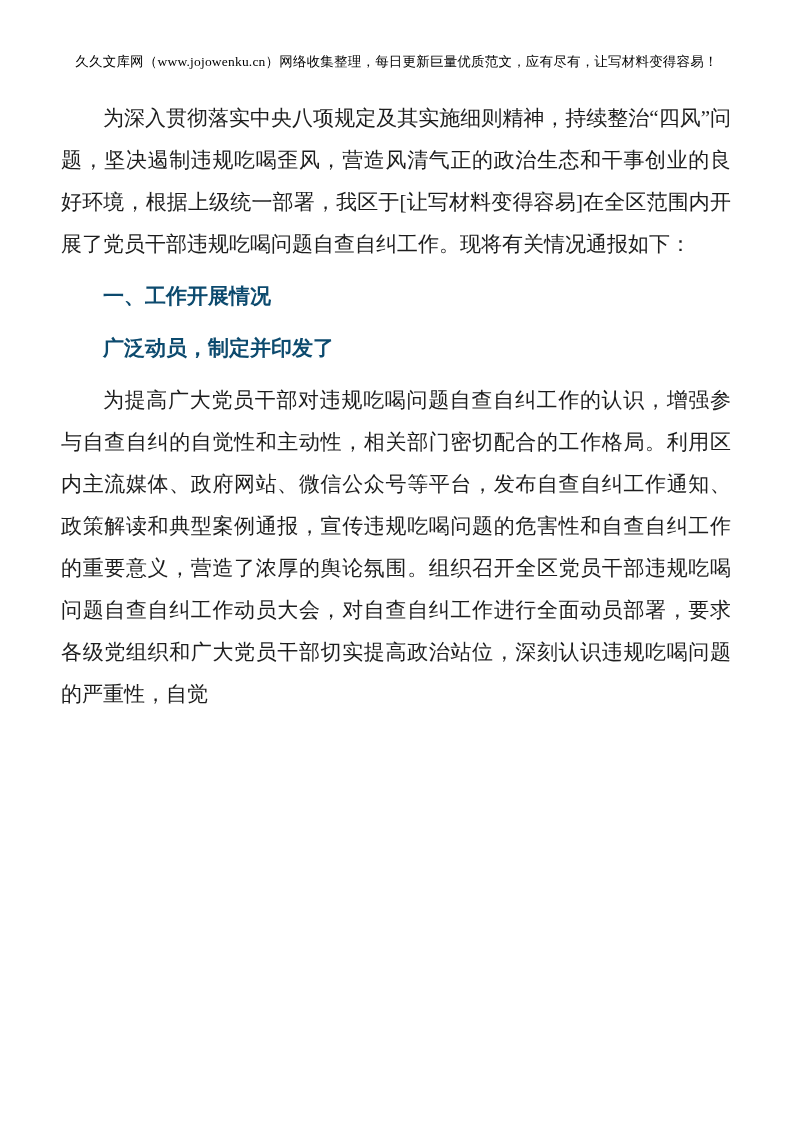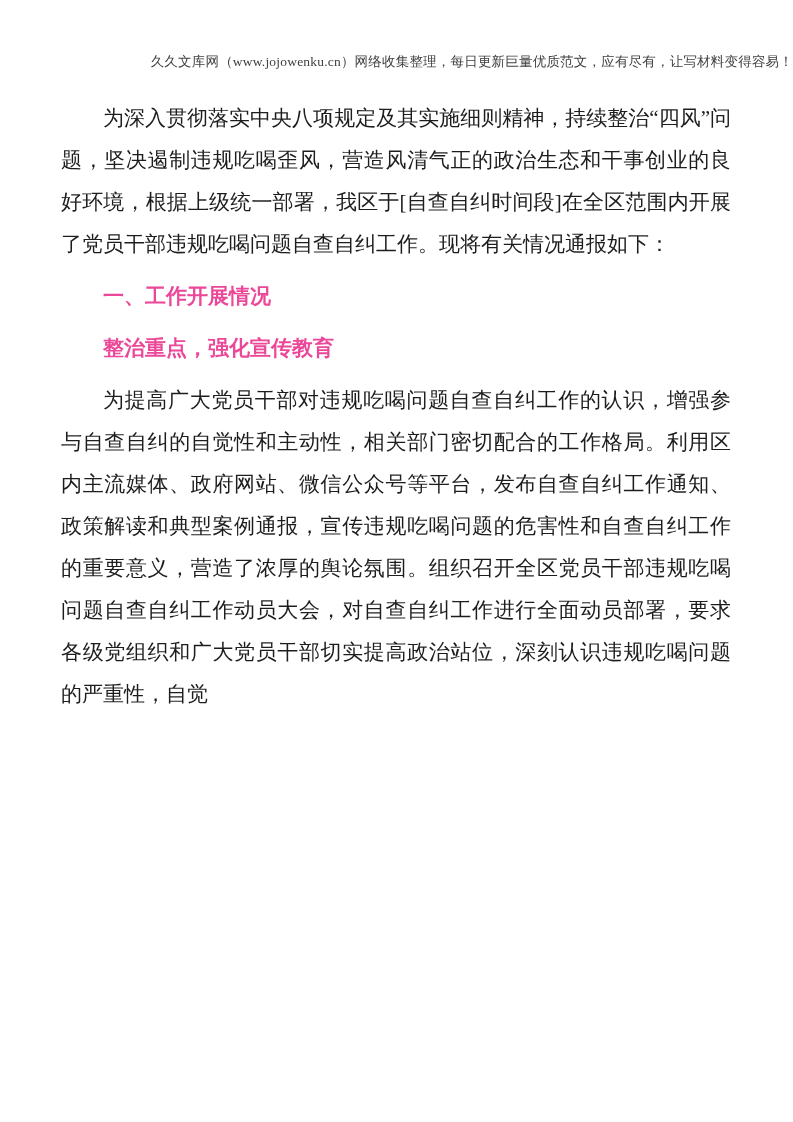--- a/index.html
+++ b/index.html
@@ -15,24 +15,24 @@
     width: 793px;
     height: 1122px;
     background: #ffffff;
     overflow: hidden;
   }
   .site-header {
     position: absolute;
     top: 53px;
     left: 0;
     width: 793px;
-    text-align: right;
+    text-align: center;
     font-size: 13.5px;
     letter-spacing: 0.2px;
-    color: #404040;
+    color: #000000;
     font-family: "Liberation Serif", "DejaVu Serif", serif;
     white-space: nowrap;
   }
   .content {
     position: absolute;
     top: 97px;
     left: 61px;
     width: 670px;
   }
   .content > * { margin: 10px 0 0 0; }
@@ -43,39 +43,39 @@
     text-align: justify;
     text-justify: inter-ideograph;
     text-indent: 2em;
     color: #1d1d1d;
   }
   .heading {
     font-size: 21px;
     line-height: 42px;
     font-weight: 700;
     text-indent: 2em;
-    color: #ec4899;
+    color: #0c4a6e;
     font-family: "Liberation Sans", "DejaVu Sans", sans-serif;
   }
 </style>
 </head>
 <body>
 
 <div class="page">
 
   <div class="site-header">
     <span>久久文库网（www.jojowenku.cn）网络收集整理，每日更新巨量优质范文，应有尽有，让写材料变得容易！</span>
   </div>
 
   <div class="content">
 
-    <p class="body-para">为深入贯彻落实中央八项规定及其实施细则精神，持续整治“四风”问题，坚决遏制违规吃喝歪风，营造风清气正的政治生态和干事创业的良好环境，根据上级统一部署，我区于[自查自纠时间段]在全区范围内开展了党员干部违规吃喝问题自查自纠工作。现将有关情况通报如下：</p>
+    <p class="body-para">为深入贯彻落实中央八项规定及其实施细则精神，持续整治“四风”问题，坚决遏制违规吃喝歪风，营造风清气正的政治生态和干事创业的良好环境，根据上级统一部署，我区于[让写材料变得容易]在全区范围内开展了党员干部违规吃喝问题自查自纠工作。现将有关情况通报如下：</p>
 
     <h2 class="heading">一、工作开展情况</h2>
 
 
 
-    <h3 class="heading">整治重点，强化宣传教育</h3>
+    <h3 class="heading">广泛动员，制定并印发了</h3>
 
     <p class="body-para">为提高广大党员干部对违规吃喝问题自查自纠工作的认识，增强参与自查自纠的自觉性和主动性，相关部门密切配合的工作格局。利用区内主流媒体、政府网站、微信公众号等平台，发布自查自纠工作通知、政策解读和典型案例通报，宣传违规吃喝问题的危害性和自查自纠工作的重要意义，营造了浓厚的舆论氛围。组织召开全区党员干部违规吃喝问题自查自纠工作动员大会，对自查自纠工作进行全面动员部署，要求各级党组织和广大党员干部切实提高政治站位，深刻认识违规吃喝问题的严重性，自觉</p>
 
   </div>
 </div>
 
 </body></html>

